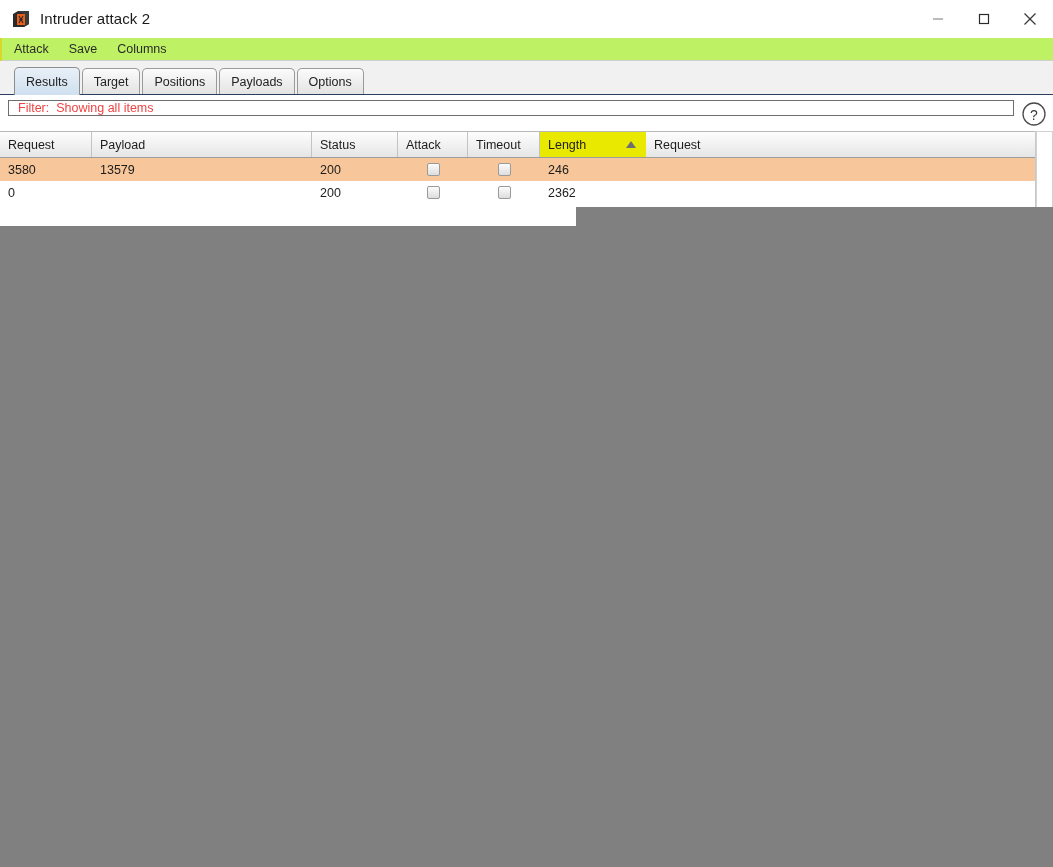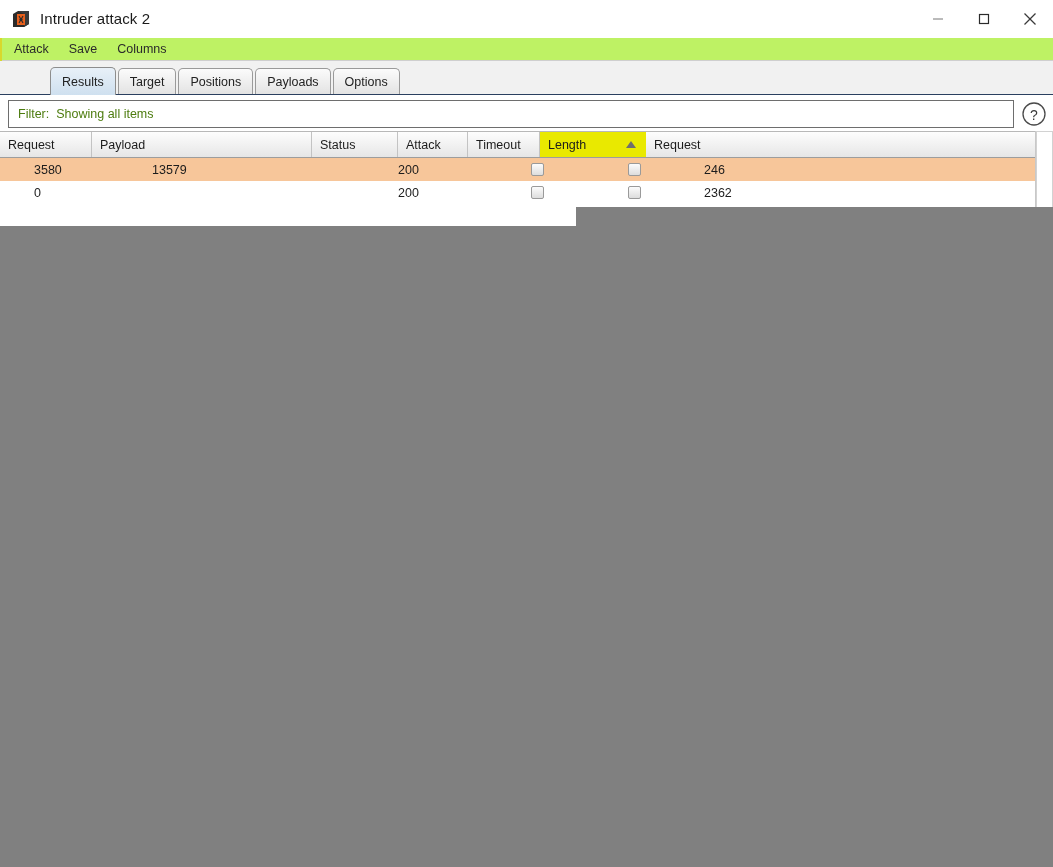--- a/index.html
+++ b/index.html
@@ -119,21 +119,20 @@
     color: #222;
     margin-right: 2px;
     position: relative;
     top: 1px;
   }
   .tab.selected {
     background: linear-gradient(#e8f0f8, #cfe0ef);
     border-color: #8d8d8d;
     z-index: 3;
     height: 28px;
-    margin-left: 36px;
   }
 
   
   .content {
     position: relative;
     background: #ffffff;
     border-top: 1px solid #2a3f5f;
     height: 133px;
     box-sizing: border-box;
   }
@@ -142,29 +141,29 @@
   .filter-row {
     position: relative;
     height: 36px;
     padding: 5px 6px 0 8px;
     box-sizing: border-box;
     display: flex;
     align-items: flex-start;
   }
   .filter-box {
     flex: 1 1 auto;
-    height: 28px;
+    height: 16px;
     border: 1px solid #6e6e6e;
     background: #ffffff;
     display: flex;
-    align-items: center;
+    align-items: flex-end;
     padding-left: 9px;
     box-sizing: border-box;
     font-size: 12.5px;
-    color: #4d7c0f;
+    color: #ef4444;
   }
   .filter-label { margin-right: 7px; }
   .help-icon {
     flex: 0 0 auto;
     width: 26px; height: 26px;
     margin-left: 7px; margin-top: 1px;
   }
 
   
   .table-wrap {
@@ -224,21 +223,20 @@
   }
   .trow.highlight { background: #f7c69a; }
   .td {
     box-sizing: border-box;
     padding-left: 8px;
     display: flex;
     align-items: center;
     height: 100%;
     overflow: hidden;
     white-space: nowrap;
-    margin-left: 26px;
   }
   .td.center { justify-content: center; padding-left: 0; }
   .chk {
     width: 13px; height: 13px;
     border: 1px solid #9a9a9a;
     border-radius: 2px;
     background: linear-gradient(#fcfcfc, #dddddd);
     box-sizing: border-box;
   }
 

